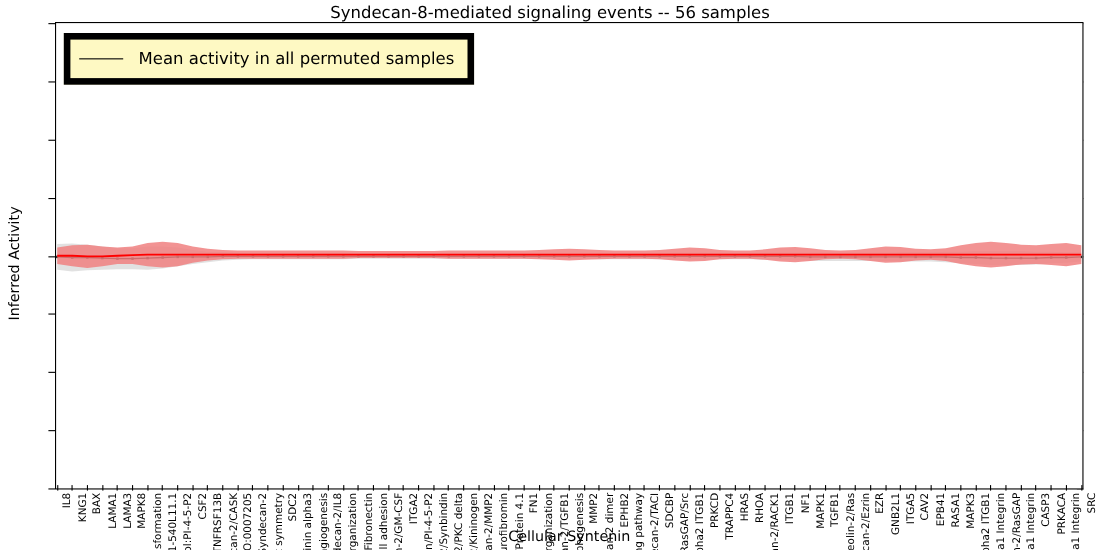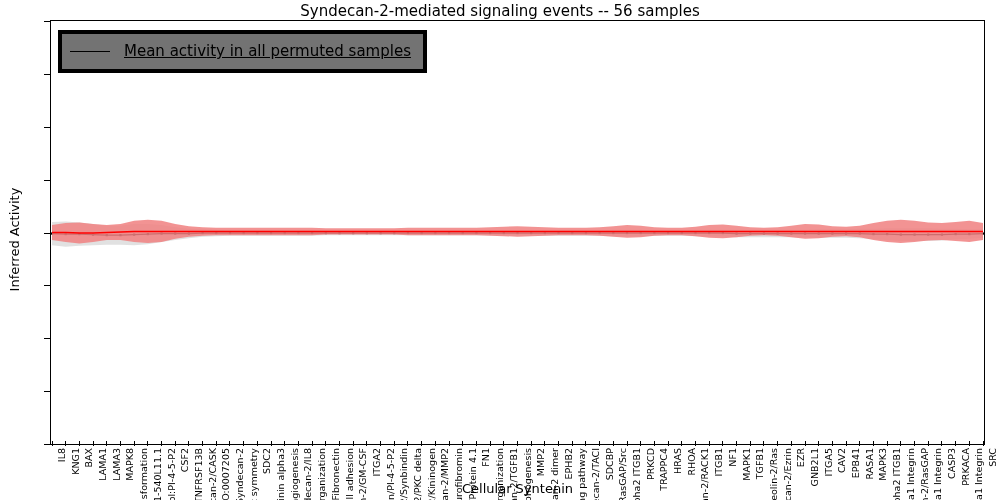--- a/index.html
+++ b/index.html
@@ -94,25 +94,24 @@
     left: 50px; top: 481px;
     width: 935px;
     text-align: center;
     font-size: 13px;
     color: #000;
   }
   
   #legend {
     position: absolute;
     left: 58px; top: 30px;
-    border: 4px solid #000000;
-    background: #737373;
+    border: 6px solid #000000;
+    background: #fef9c3;
     padding: 5px 12px 6px 8px;
     box-sizing: border-box;
-    text-decoration: underline;
   }
   .legend-row {
     display: flex;
     align-items: center;
     height: 24px;
   }
   .legend-line {
     width: 40px; height: 0;
     border-top: 1.4px solid #000;
     margin-right: 14px;
@@ -123,21 +122,21 @@
     font-size: 15px;
     color: #000;
     white-space: nowrap;
   }
 </style>
 </head>
 <body>
 
 <div id="figure">
 
-  <div id="title">Syndecan-2-mediated signaling events -- 56 samples</div>
+  <div id="title">Syndecan-8-mediated signaling events -- 56 samples</div>
 
   <div id="ytick-layer">
       <div class="ytickmark" style="top: 444px;"></div>
       <div class="ytickmark-r" style="top: 444px;"></div>
       <div class="ytickmark" style="top: 391.125px;"></div>
       <div class="ytickmark-r" style="top: 391.125px;"></div>
       <div class="ytickmark" style="top: 338.25px;"></div>
       <div class="ytickmark-r" style="top: 338.25px;"></div>
       <div class="ytickmark" style="top: 285.375px;"></div>
       <div class="ytickmark-r" style="top: 285.375px;"></div>

